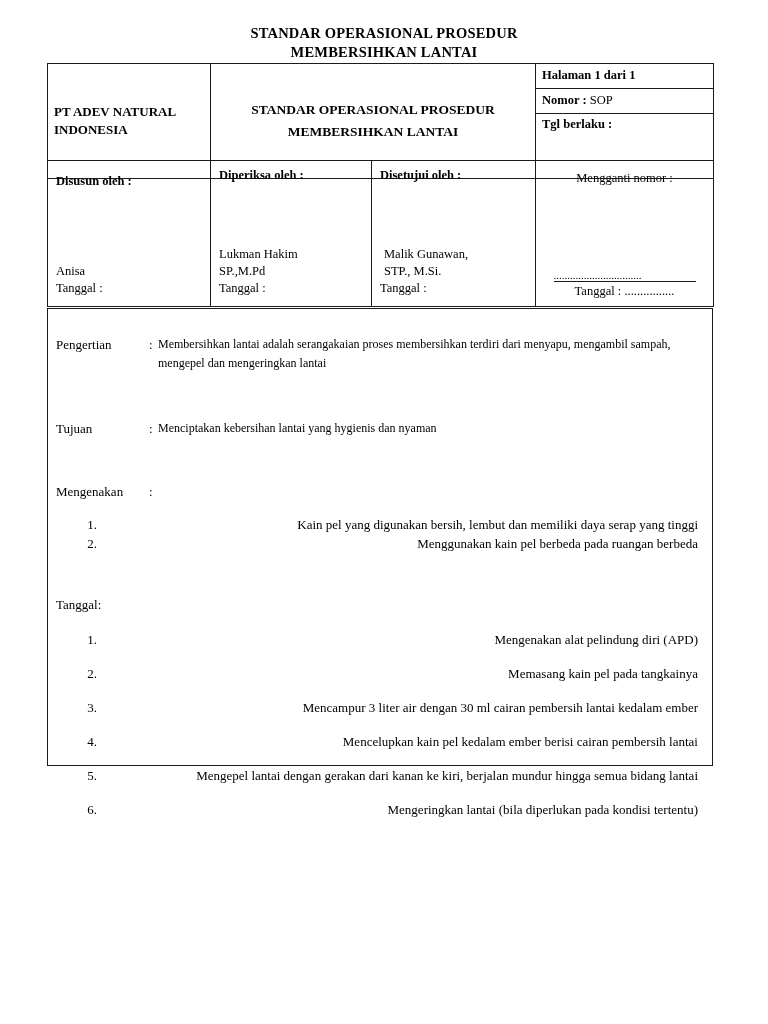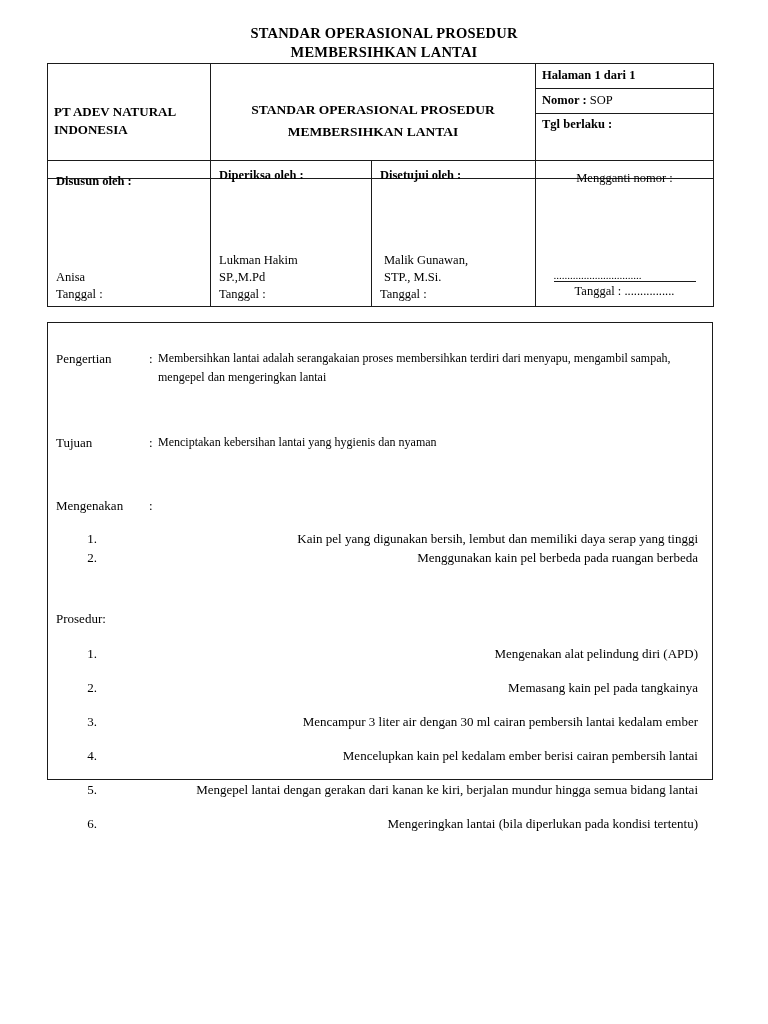--- a/index.html
+++ b/index.html
@@ -107,21 +107,21 @@
     font-size: 12.5px;
     line-height: 16px;
     font-weight: bold;
   }
   .sig-top-offset {
     top: 12px;
   }
   .sig-bottom {
     position: absolute;
     left: 8px;
-    bottom: 3px;
+    bottom: 9px;
     font-size: 12.5px;
     line-height: 17px;
   }
   .sig-indent { padding-left: 4px; }
 
   .mg-title {
     position: absolute;
     top: 10px;
     left: 0;
     width: 100%;
@@ -147,21 +147,21 @@
     line-height: 12px;
     overflow: hidden;
     white-space: nowrap;
     text-align: left;
   }
 
   
   .body-box {
     position: absolute;
     left: 47px;
-    top: 322px;
+    top: 308px;
     width: 666px;
     height: 458px;
     border: 1.6px solid #1b1b1b;
     box-sizing: border-box;
   }
 
   .field-row {
     position: absolute;
     left: 0;
     width: 100%;
@@ -341,21 +341,21 @@
       <span class="num-marker">1.</span>
       <span class="num-text">Kain pel yang digunakan bersih, lembut dan memiliki daya serap yang tinggi</span>
     </div>
     <div class="num-item">
       <span class="num-marker">2.</span>
       <span class="num-text">Menggunakan kain pel berbeda pada ruangan berbeda</span>
     </div>
   </div>
 
   <div class="field-row" style="top:286px;">
-    <span class="plain-label">Prosedur:</span>
+    <span class="plain-label">Tanggal:</span>
   </div>
 
   <div class="num-list" style="top:321px;">
     <div class="num-item spaced">
       <span class="num-marker">1.</span>
       <span class="num-text">Mengenakan alat pelindung diri (APD)</span>
     </div>
     <div class="num-item spaced">
       <span class="num-marker">2.</span>
       <span class="num-text">Memasang kain pel pada tangkainya</span>

